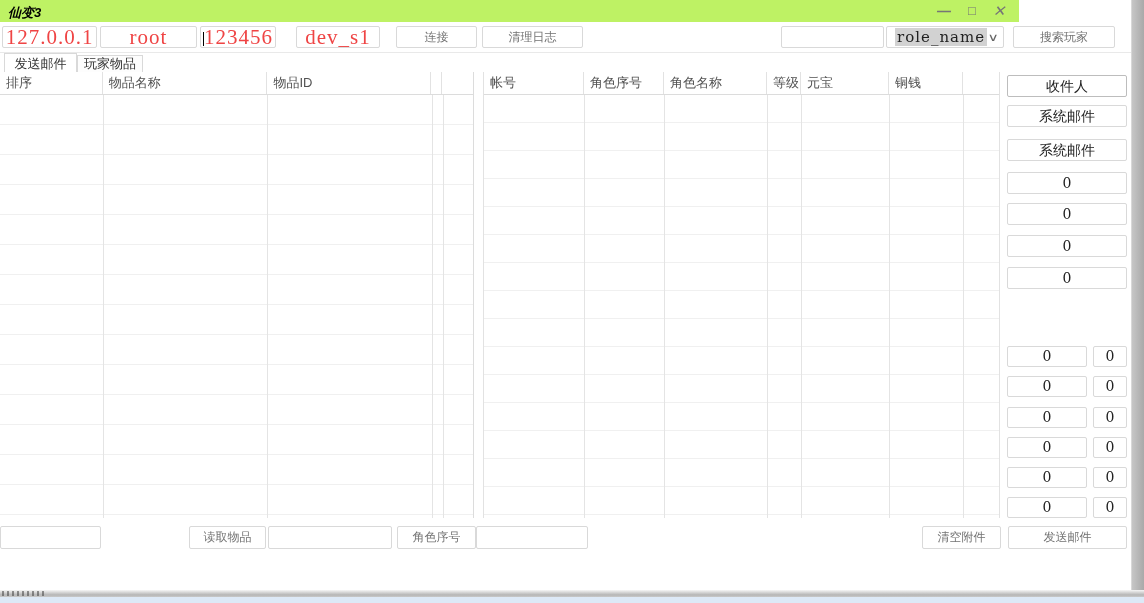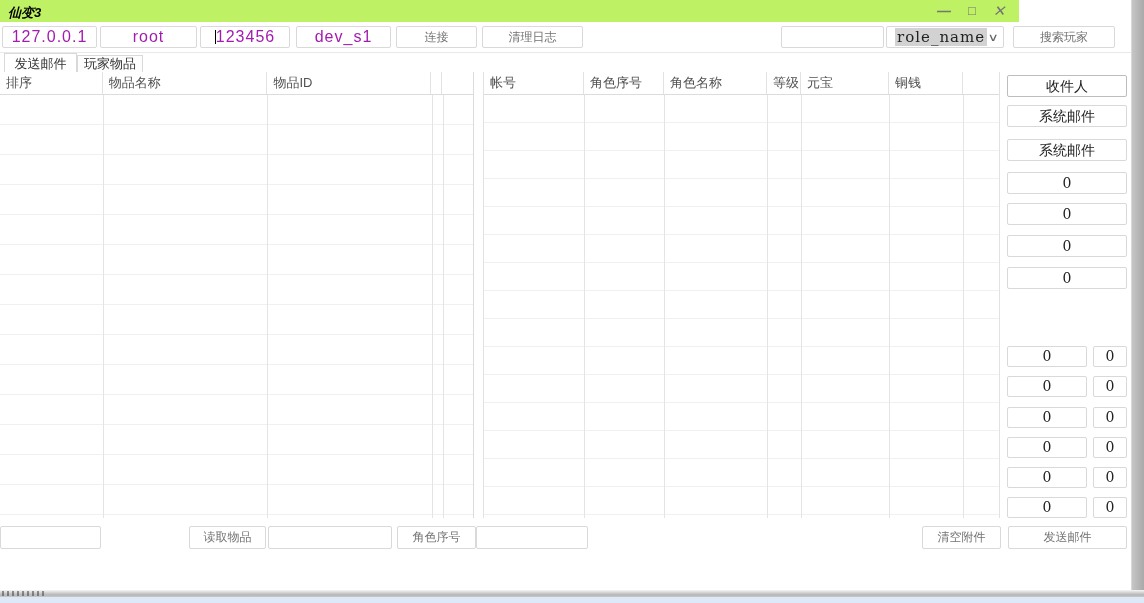--- a/index.html
+++ b/index.html
@@ -12,21 +12,21 @@
   .app-title { position:absolute; left:8px; top:4px; font-size:13px; font-weight:bold; color:#000; }
   .winctl { position:absolute; top:2px; width:22px; height:18px; text-align:center;
             color:#767676; font-size:14px; line-height:18px; cursor:default; }
   .winctl.min { right:64px; font-weight:bold; }
   .winctl.max { right:36px; font-size:13px; }
   .winctl.close { right:9px; font-size:15px; }
 
   
   .field, .btn { position:absolute; height:22px; background:#fff; border:1px solid #d9d9d9;
                  border-radius:2px; text-align:center; line-height:20px; overflow:hidden; }
-  .field { font-family:Liberation Sans, sans-serif; font-size:16px; color:#a21caf; letter-spacing:1px; }
+  .field { font-family:Liberation Serif, serif; font-size:21px; color:#ef4444; letter-spacing:1px; }
   .btn { font-size:12px; color:#737373; cursor:default; }
   .caret { display:inline-block; width:1px; height:14px; background:#000; vertical-align:-2px; }
 
   
   .dropdown { position:absolute; left:886px; top:26px; width:118px; height:22px; background:#fff;
               border:1px solid #d9d9d9; border-radius:2px; display:flex; align-items:center; }
   .dropdown .sel { margin-left:8px; background:#d2d2d2; font-family:"DejaVu Serif","Liberation Serif",serif;
                    font-size:15px; letter-spacing:1px; color:#222; padding:0 2px; line-height:18px; }
   .dropdown .chev { margin-left:auto; margin-right:6px; color:#666; font-size:11px; transform:scaleX(1.4); }
 
@@ -79,22 +79,22 @@
 
   <div class="titlebar">
     <span class="app-title">仙变3</span>
     <span class="winctl min">—</span>
     <span class="winctl max">□</span>
     <span class="winctl close">✕</span>
   </div>
 
   <div class="field" style="left:2px;top:26px;width:95px;">127.0.0.1</div>
   <div class="field" style="left:100px;top:26px;width:97px;">root</div>
-  <div class="field" style="left:200px;top:26px;width:90px;"><span class="caret"></span><span>123456</span></div>
-  <div class="field" style="left:296px;top:26px;width:95px;">dev_s1</div>
+  <div class="field" style="left:200px;top:26px;width:76px;"><span class="caret"></span><span>123456</span></div>
+  <div class="field" style="left:296px;top:26px;width:84px;">dev_s1</div>
   <div class="btn" style="left:396px;top:26px;width:81px;">连接</div>
   <div class="btn" style="left:482px;top:26px;width:101px;">清理日志</div>
   <div class="field" style="left:781px;top:26px;width:103px;"></div>
   <div class="dropdown">
     <span class="sel">role_name</span>
     <span class="chev">∨</span>
   </div>
   <div class="btn" style="left:1013px;top:26px;width:102px;">搜索玩家</div>
 
   <div class="tabstrip-line"></div>

